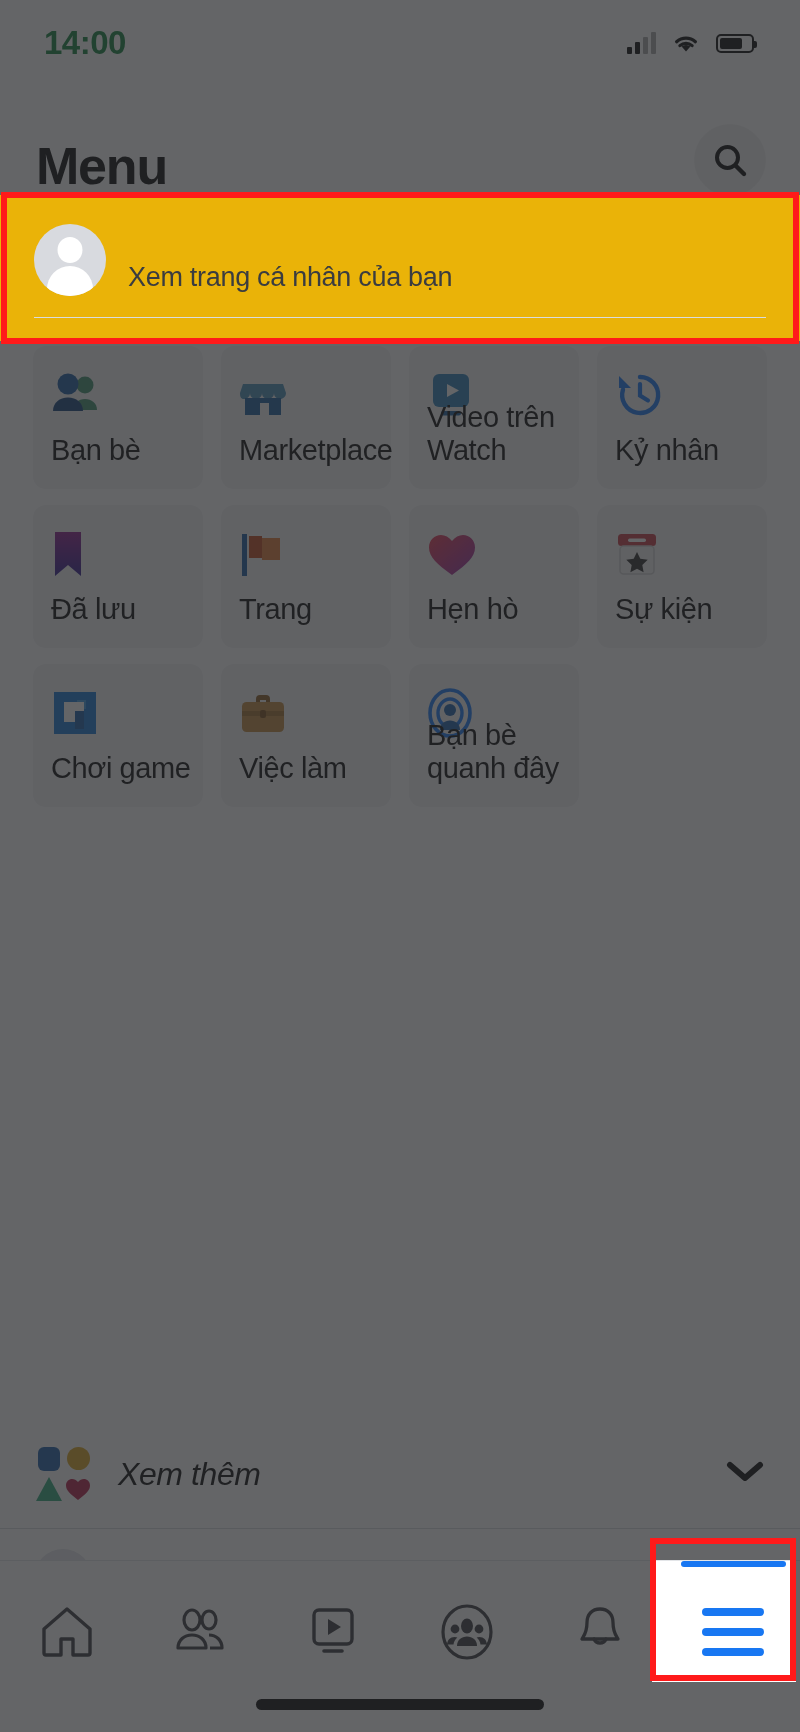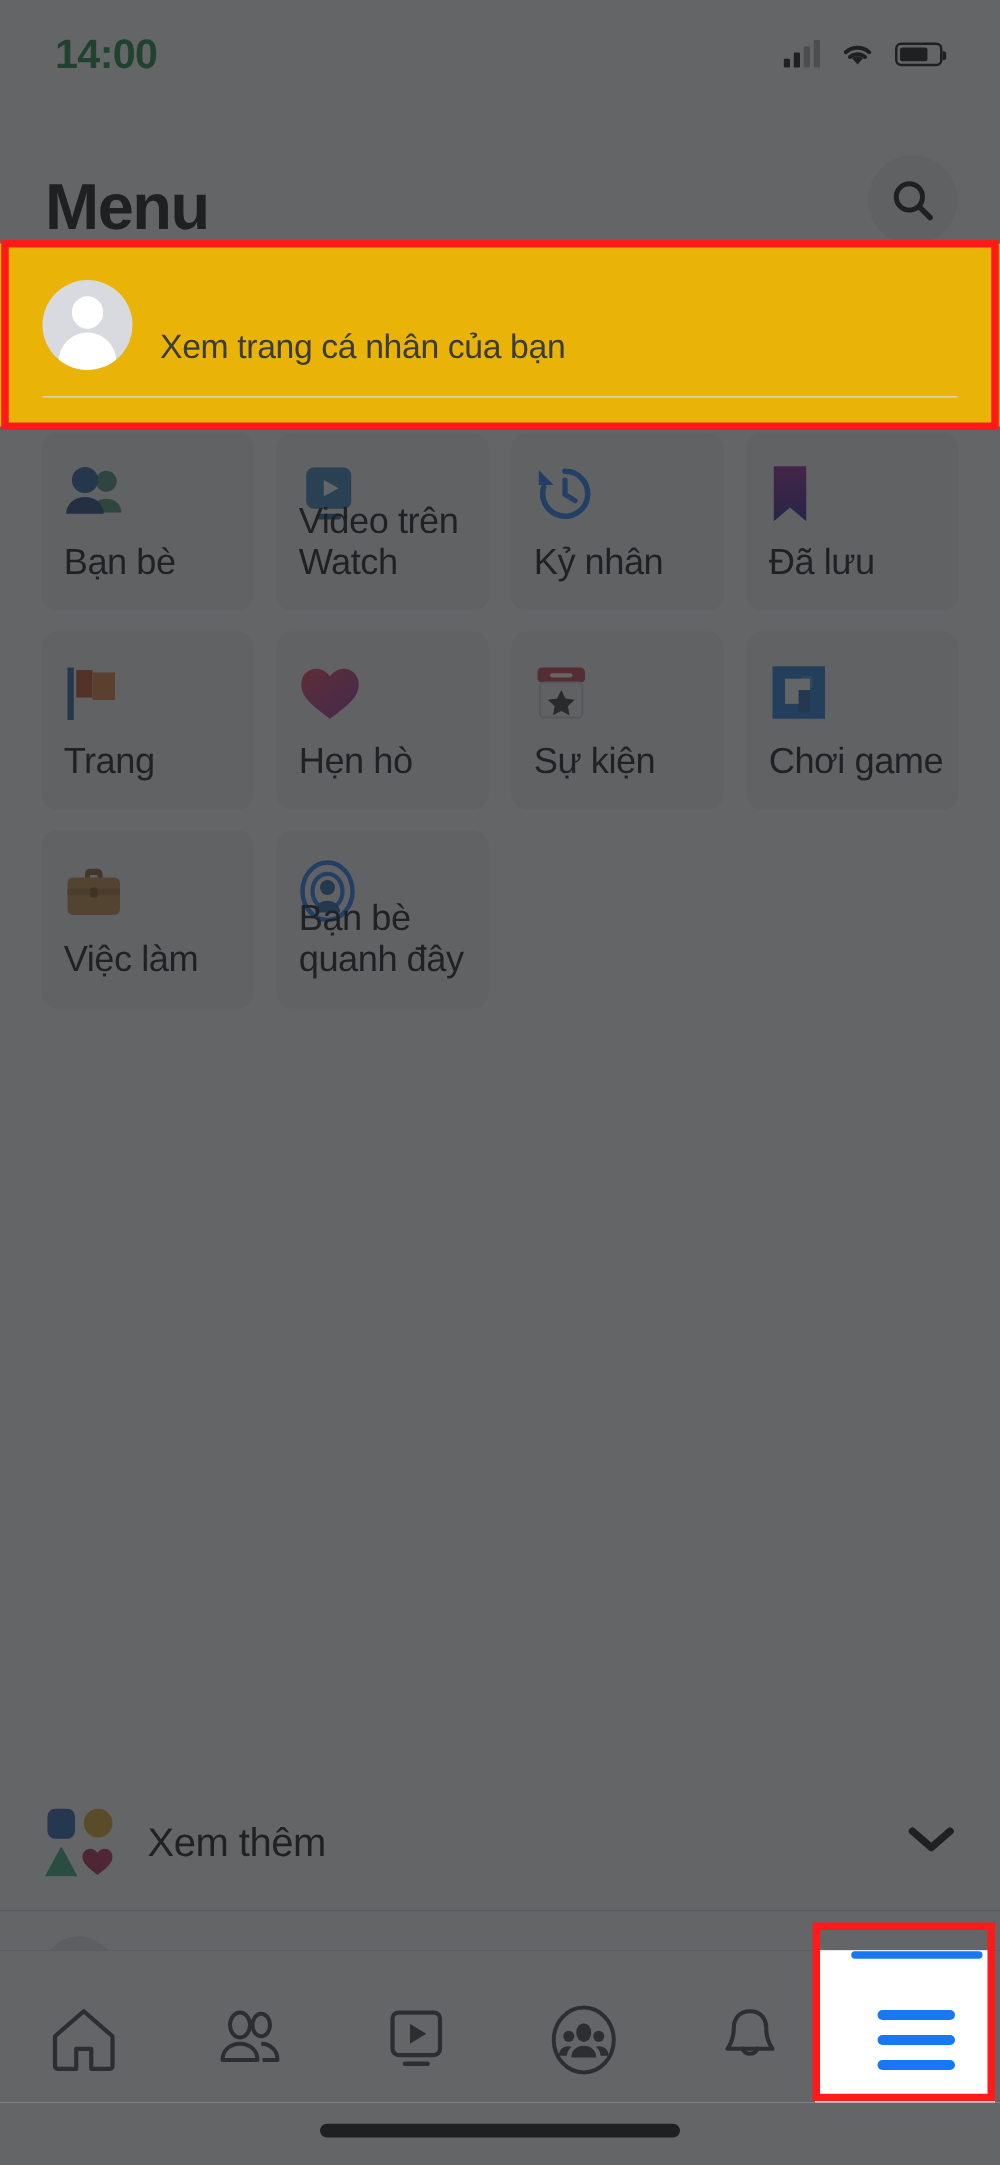--- a/index.html
+++ b/index.html
@@ -125,21 +125,21 @@
   .seemore-ic {
     width: 58px; height: 58px; flex: none; position: relative;
   }
   .sq { position: absolute; left: 4px; top: 2px; width: 22px; height: 24px; background: #1f5fa8; border-radius: 6px; }
   .ci { position: absolute; left: 33px; top: 2px; width: 23px; height: 23px; background: #d9a520; border-radius: 50%; }
   .tr { position: absolute; left: 2px; top: 32px; width: 0; height: 0;
         border-left: 13px solid transparent; border-right: 13px solid transparent;
         border-bottom: 24px solid #2fa87a; }
   .ht { position: absolute; left: 31px; top: 31px; width: 26px; height: 25px; }
   .seemore-lb {
-    margin-left: 26px; font-size: 32px; color: #0b0b0b; letter-spacing: -0.4px;
+    margin-left: 26px; font-size: 32px; color: #0b0b0b; letter-spacing: -0.4px; font-style: italic;
   }
   .chev { margin-left: auto; }
 
   .section-div {
     position: absolute; left: 0; top: 1528px; width: 800px; height: 1px;
     background: #d8dadf;
   }
 
   
   .cut-row {
@@ -253,20 +253,29 @@
             <circle cx="34" cy="12" r="8.5" fill="#3f8f6d"></circle>
             <path d="M22 37c0-7 5.5-11 12-11s12 4 12 11z" fill="#3f8f6d"></path>
             <circle cx="17" cy="11" r="10.5" fill="#1b5aa0"></circle>
             <path d="M2 38c0-8.2 6.7-13.5 15-13.5S32 29.8 32 38z" fill="#13407c"></path>
           </svg>
         </div>
         <div class="lb">Bạn bè</div>
       </div>
 
 
+      <div class="tile">
+        <div class="ic">
+          <svg width="48" height="48" viewBox="0 0 48 48">
+            <path d="M4 13h40l3 9c0 3.6-2.7 6-6 6s-6-2.4-6-6c0 3.6-2.7 6-6 6s-6-2.4-6-6c0 3.6-2.7 6-6 6s-6-2.4-6-6c0 3.6-2.7 6-6 6S1 25.6 1 22z" fill="#4a8fb8"></path>
+            <path d="M6 27h36v17H30V32h-9v12H6z" fill="#1b5e9e"></path>
+          </svg>
+        </div>
+        <div class="lb">Marketplace</div>
+      </div>
 
       <div class="tile">
         <div class="ic">
           <svg width="48" height="48" viewBox="0 0 48 48">
             <rect x="6" y="3" width="36" height="33" rx="6" fill="#2b7fb8"></rect>
             <path d="M20 13l12 6.5-12 6.5z" fill="#fff"></path>
             <rect x="14" y="40" width="20" height="4.5" rx="2.2" fill="#1b5e9e"></rect>
           </svg>
         </div>
         <div class="lb">Video trên Watch</div>

